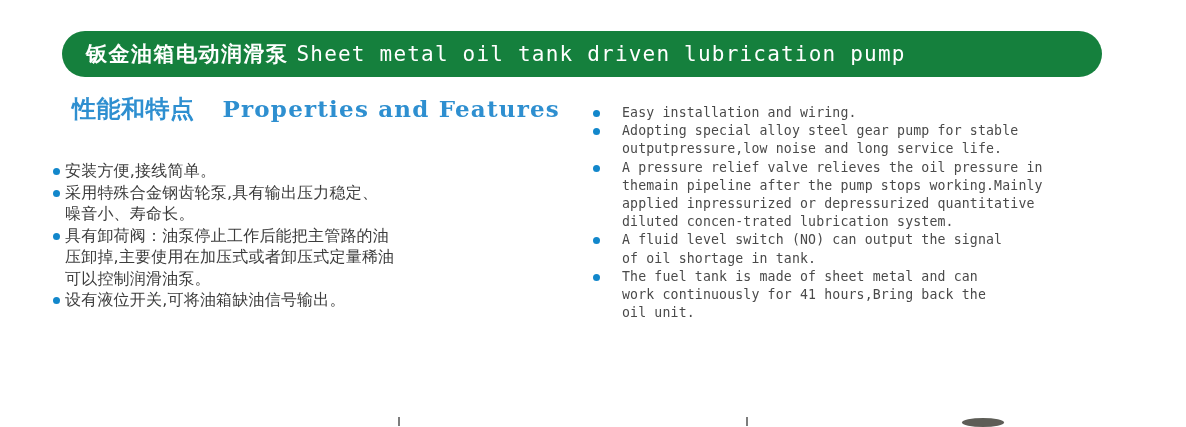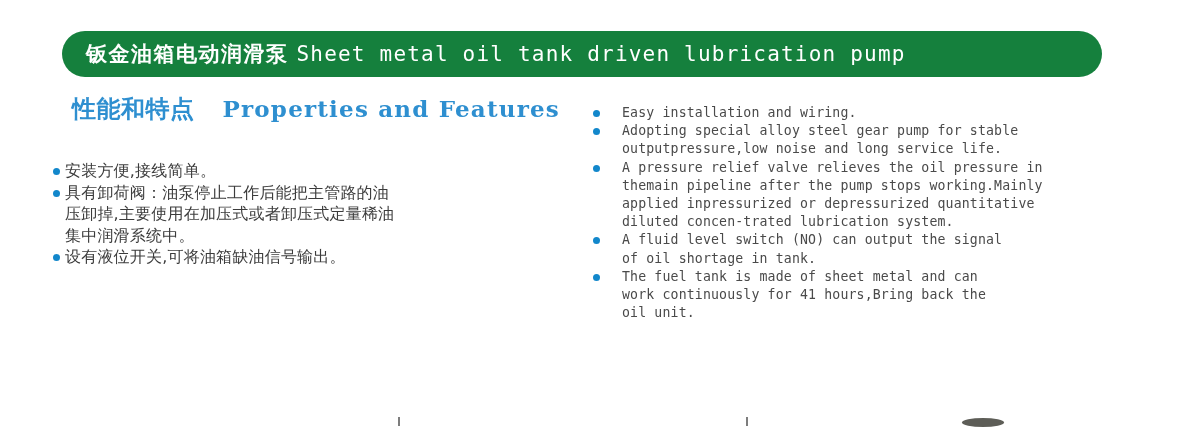--- a/index.html
+++ b/index.html
@@ -157,26 +157,31 @@
   <span class="heading-en">Properties and Features</span>
 </div>
 
 <div class="col-cn">
 
   <div class="bullet-row">
     <span class="dot"></span>
     <span class="btext">安装方便,接线简单。</span>
   </div>
 
+  <div class="bullet-row">
+    <span class="dot"></span>
+    <span class="btext">采用特殊合金钢齿轮泵,具有输出压力稳定、
+噪音小、寿命长。</span>
+  </div>
 
   <div class="bullet-row">
     <span class="dot"></span>
     <span class="btext">具有卸荷阀：油泵停止工作后能把主管路的油
 压卸掉,主要使用在加压式或者卸压式定量稀油
-集中润滑系统中。</span>
+可以控制润滑油泵。</span>
   </div>
 
   <div class="bullet-row">
     <span class="dot"></span>
     <span class="btext">设有液位开关,可将油箱缺油信号输出。</span>
   </div>
 
 
 
 </div>

